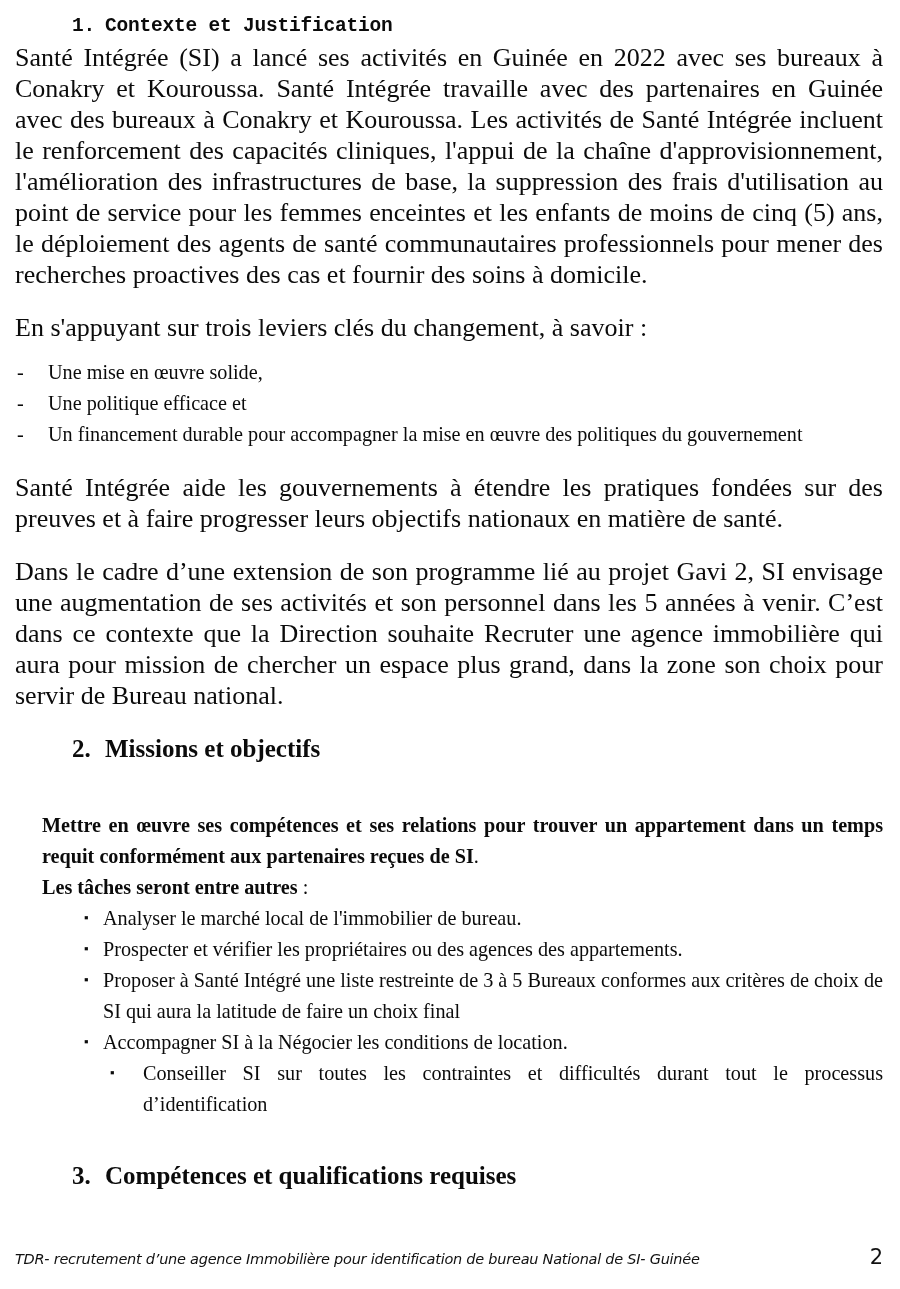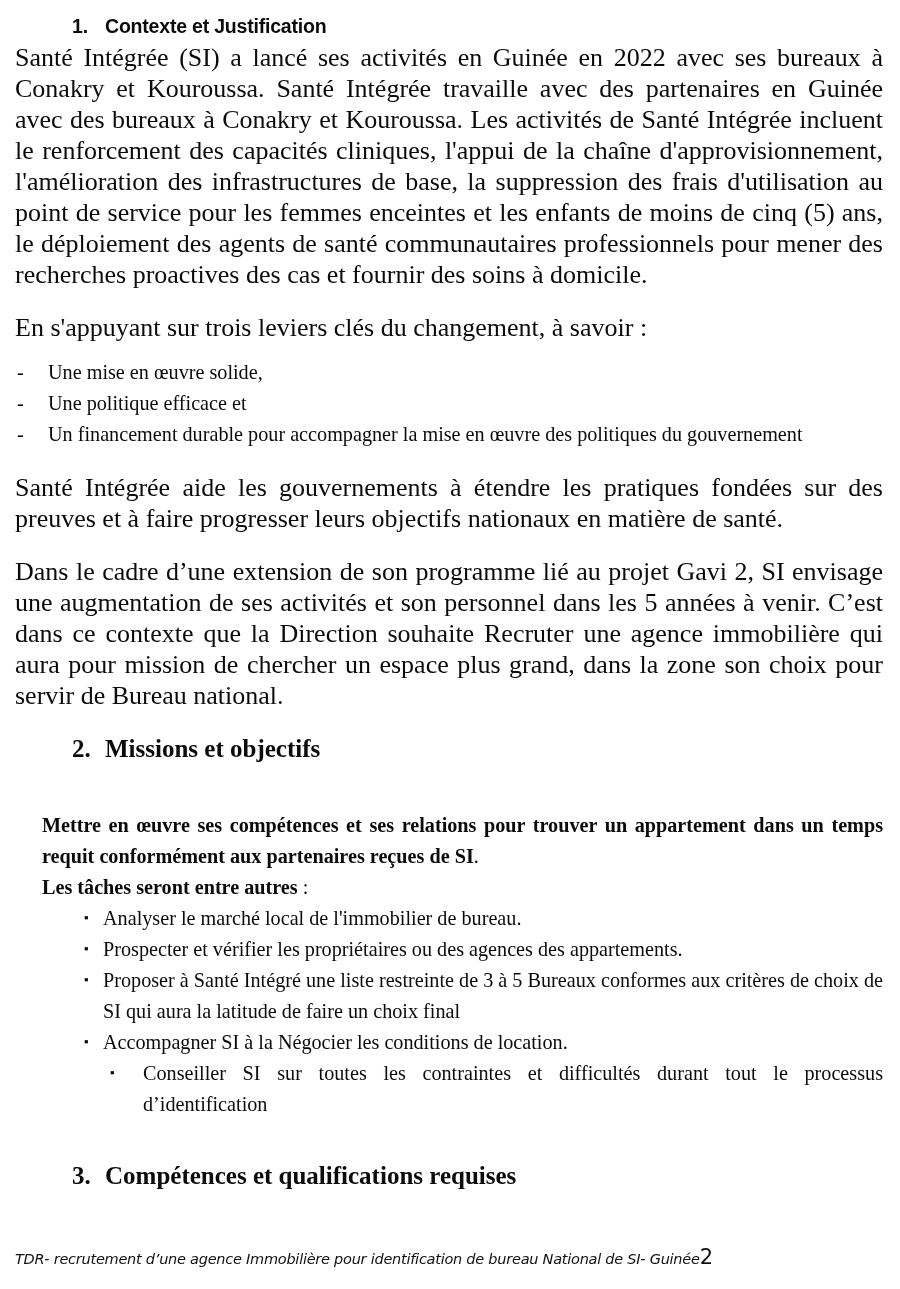--- a/index.html
+++ b/index.html
@@ -18,21 +18,21 @@
   }
   .content {
     position: absolute;
     left: 15px;
     top: 0;
     width: 868px;
   }
 
   
   .h1-sans {
-    font-family: Liberation Sans, sans-serif;
+    font-family: Liberation Mono, monospace;
     font-weight: bold;
     font-size: 19.5px;
     letter-spacing: -0.2px;
     margin: 14px 0 4px 0;
     padding-left: 57px;
     line-height: 1.25;
     white-space: nowrap;
   }
   .h1-sans .num {
     display: inline-block;
@@ -136,20 +136,21 @@
   }
 
   
   .footer {
     position: absolute;
     left: 15px;
     right: 17px;
     top: 1245px;
     display: flex;
     align-items: baseline;
+    justify-content: space-between;
   }
   .footer-text {
     font-family: "DejaVu Sans", sans-serif;
     font-style: italic;
     font-size: 14.5px;
     letter-spacing: -0.25px;
     color: #111;
     white-space: nowrap;
   }
   .footer-page {

